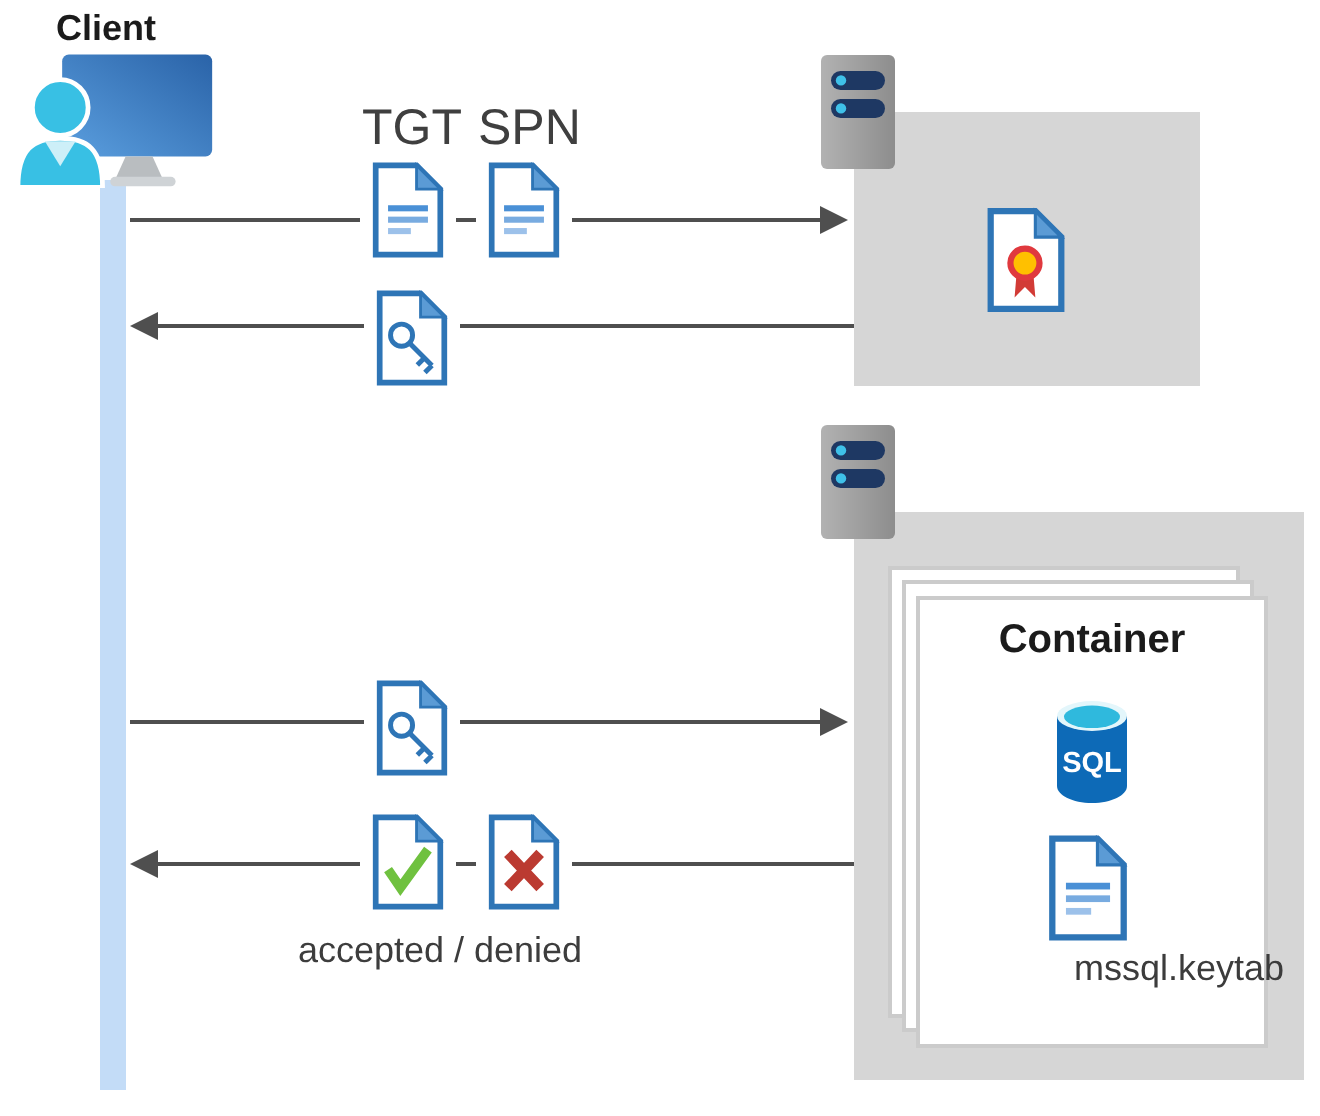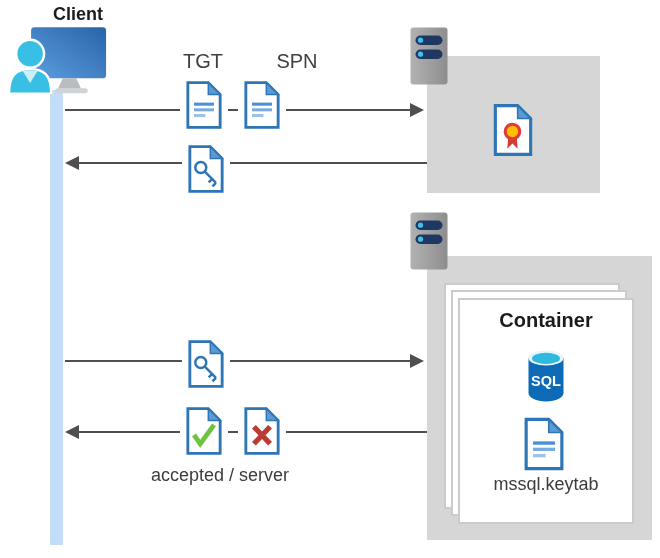--- a/index.html
+++ b/index.html
@@ -4,37 +4,37 @@
 <style>
   html,body { margin:0; padding:0; background:#fff; }
   #diagram {
     position:relative; width:660px; height:558px; background:#ffffff;
     font-family:"Liberation Sans","DejaVu Sans",sans-serif; overflow:hidden;
     -webkit-font-smoothing:antialiased;
   }
   .abs { position:absolute; }
   .lifeline { left:50px; top:90px; width:13px; height:455px; background:#c3dcf7; }
   .actor-label { font-weight:700; color:#1b1b1b; font-size:18px; line-height:1.3; }
-  .client-label { left:40px; top:3px; width:76px; text-align:center; }
+  .client-label { left:28px; top:3px; width:76px; }
   .dc-label { left:460px; top:2px; width:106px; }
   .linux-label { left:460px; top:222px; width:150px; }
   .gray-box { background:#d6d6d6; }
   .dc-box { left:427px; top:56px; width:173px; height:137px; }
   .linux-box { left:427px; top:256px; width:225px; height:284px; }
   .card { background:#fff; border:2px solid #cbcbcb; width:172px; height:222px; }
   .card-back  { left:444px; top:283px; }
   .card-mid   { left:451px; top:290px; }
   .card-front { left:458px; top:298px; }
   .container-label { left:458px; top:309px; width:176px; text-align:center;
                      font-weight:700; font-size:20px; color:#1b1b1b; }
-  .keytab-label { left:450px; top:474px; width:192px; text-align:center;
+  .keytab-label { left:450px; top:474px; width:192px; text-align:right;
                   font-size:18px; color:#3c3c3c; }
-  .msg-label { font-size:20px; color:#3f3f3f; }
+  .msg-label { font-size:25px; color:#3f3f3f; }
   .tgt-label { left:181px; top:50px; width:44px; text-align:center; }
-  .spn-label { left:239px; top:50px; width:44px; text-align:center;margin-left:36px; }
+  .spn-label { left:239px; top:50px; width:44px; text-align:center; }
   .result-label { left:120px; top:465px; width:200px; text-align:center; font-size:18px; color:#3d3d3d; }
   .hline { height:2px; background:#4f4f4f; }
   .head-right { width:0; height:0; border-top:7px solid transparent;
                 border-bottom:7px solid transparent; border-left:14px solid #4f4f4f; }
   .head-left  { width:0; height:0; border-top:7px solid transparent;
                 border-bottom:7px solid transparent; border-right:14px solid #4f4f4f; }
   .docwrap { background:#fff; padding:3px 5px; line-height:0; }
   .docwrap svg, .icon svg { display:block; }
 </style>
 </head>
@@ -185,15 +185,15 @@
       <path d="M9.5 30 L16 39.5 L30.5 19.5" stroke="#6fc13f" stroke-width="5" fill="none"></path>
     </svg>
   </div>
   <div class="abs docwrap" style="left:238px; top:402px;">
     <svg width="38" height="52" viewBox="0 0 40 52">
       <path d="M3 2.5 H24.5 L37 15 V49.5 H3 Z" fill="#fff" stroke="#2e75b6" stroke-width="3"></path>
       <path d="M24.5 2.5 L24.5 15 L37 15 Z" fill="#5b9bd5" stroke="#2e75b6" stroke-width="1.5"></path>
       <path d="M11.5 21.5 L28.5 39.5 M28.5 21.5 L11.5 39.5" stroke="#bb3a31" stroke-width="5.5"></path>
     </svg>
   </div>
-  <div class="abs result-label">accepted / server</div>
+  <div class="abs result-label">accepted / denied</div>
 
 </div>
 
 </body></html>

